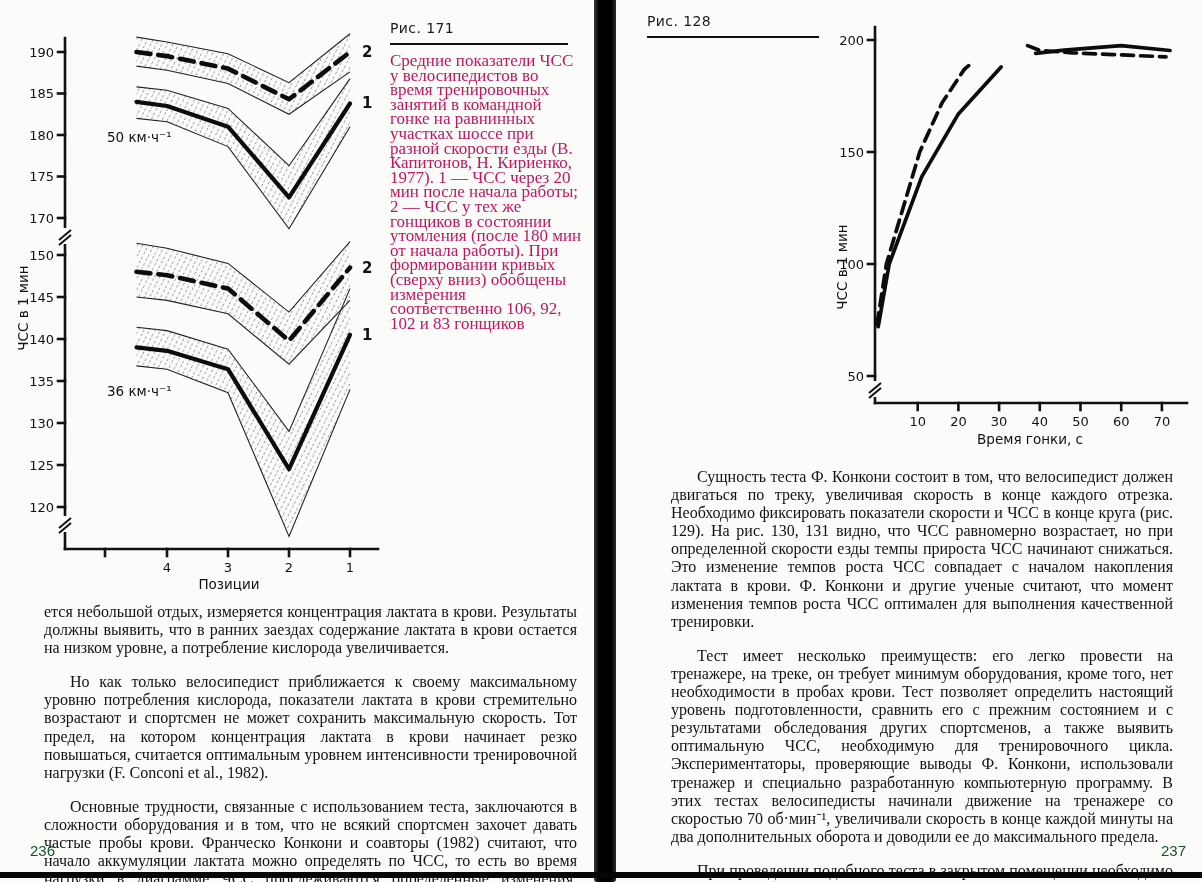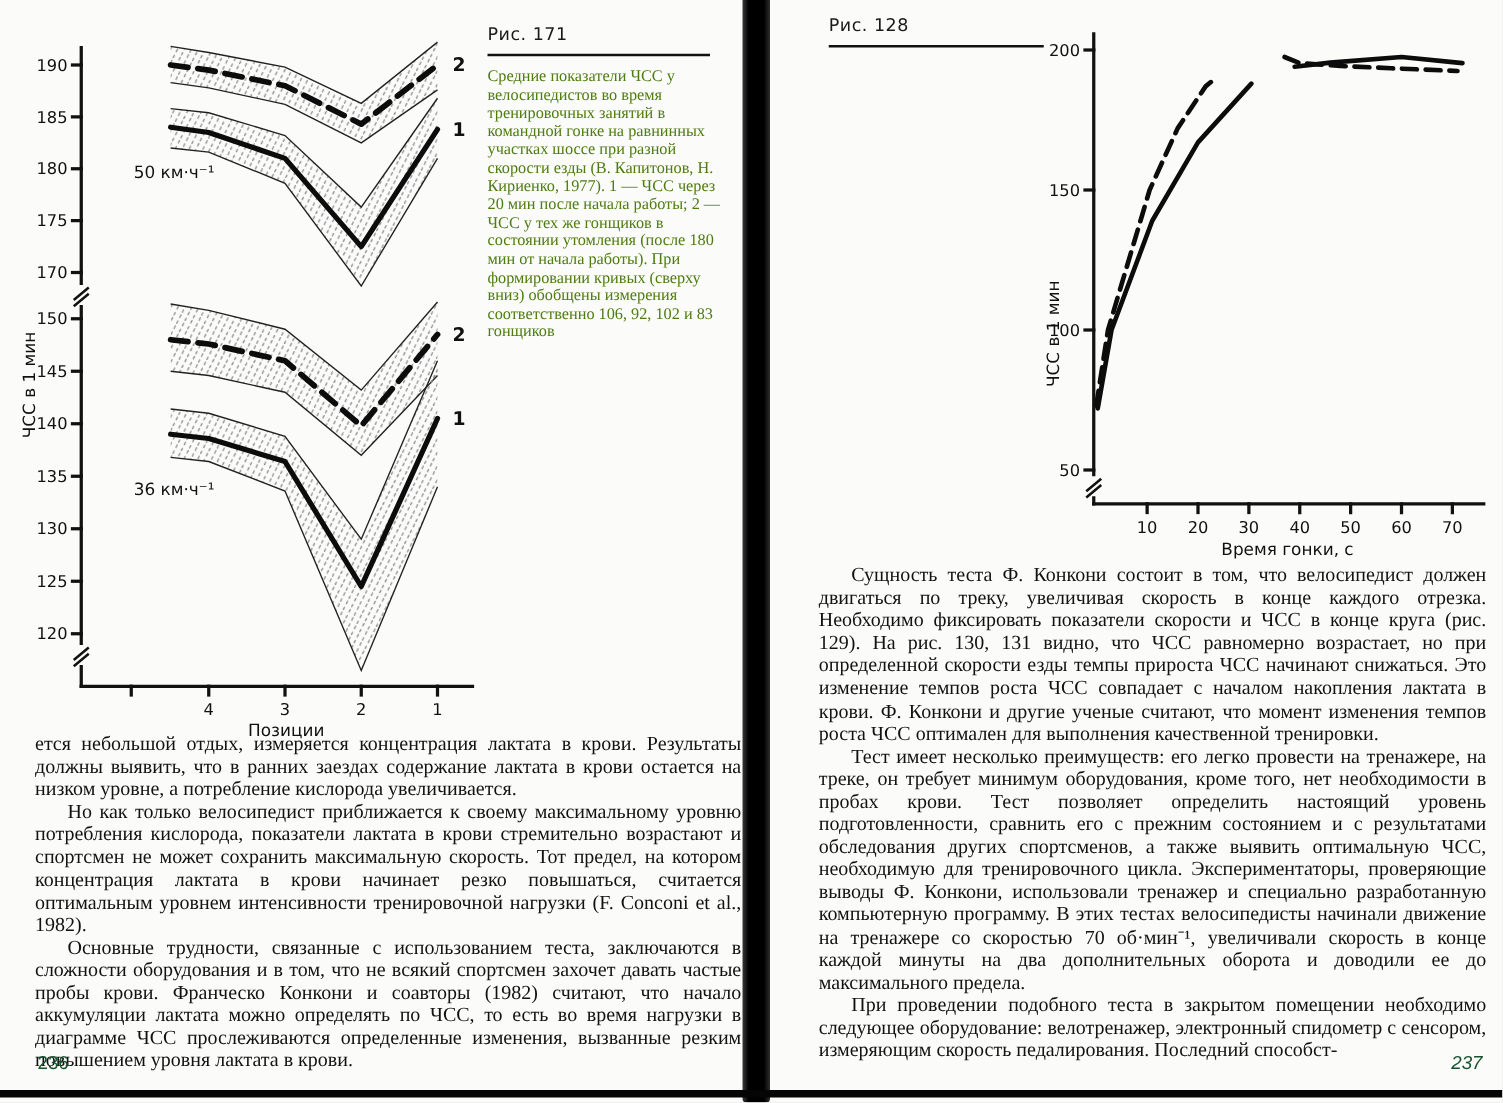--- a/index.html
+++ b/index.html
@@ -4,35 +4,35 @@
 <style>
   html,body{margin:0;padding:0;background:#e8e8e6;}
   .spread{
     position:relative;width:1202px;height:882px;background:#fbfbf9;
     font-family:"Liberation Serif",serif;color:#121212;overflow:hidden;
   }
   
   .caption{position:absolute;}
   .cap-label{font:14px "DejaVu Sans",sans-serif;letter-spacing:.4px;color:#1a1a1a;}
   .cap-rule{height:2px;background:#111;margin:7px 0 9px 0;}
-  .cap-text{margin:0;font-size:13px;line-height:14.6px;color:#4d7c0f;}
+  .cap-text{margin:0;font-size:17px;line-height:14.6px;color:#be185d;}
   #cap127{left:390px;top:20px;width:192px;}
   #cap127 .cap-rule{width:178px;}
-  #cap128{left:663px;top:13px;width:178px;}
+  #cap128{left:647px;top:13px;width:178px;}
   #cap128 .cap-rule{width:172px;}
   
   .body-text{position:absolute;text-align:justify;font-size:16px;line-height:18.1px;}
-  .body-text p{margin:0;text-indent:26px;}
+  .body-text p{margin:16px;text-indent:26px;}
   .body-text p.no-indent{text-indent:0;}
   #left-body{left:28px;top:587px;width:565px;}
   #right-body{left:655px;top:452px;width:534px;}
   
   .page-num{position:absolute;font:15px "Liberation Sans",sans-serif;color:#14532d;}
   .pn-left{left:30px;top:842px;}
-  .pn-right{left:1120px;top:842px;width:66px;text-align:right;font-style:italic;}
+  .pn-right{left:1120px;top:842px;width:66px;text-align:right;}
   
   .gutter{
     position:absolute;left:594px;top:0;width:22px;height:882px;
     background:linear-gradient(90deg,#3a3a3a 0%,#000 22%,#000 78%,#2e2e2e 100%);
     border-radius:0 0 3px 3px;
   }
   .bottom-bar{position:absolute;left:0;top:872px;width:1202px;height:6px;background:#050505;}
   
   svg{position:absolute;overflow:visible;}
   #fig127-svg{left:8px;top:8px;}

